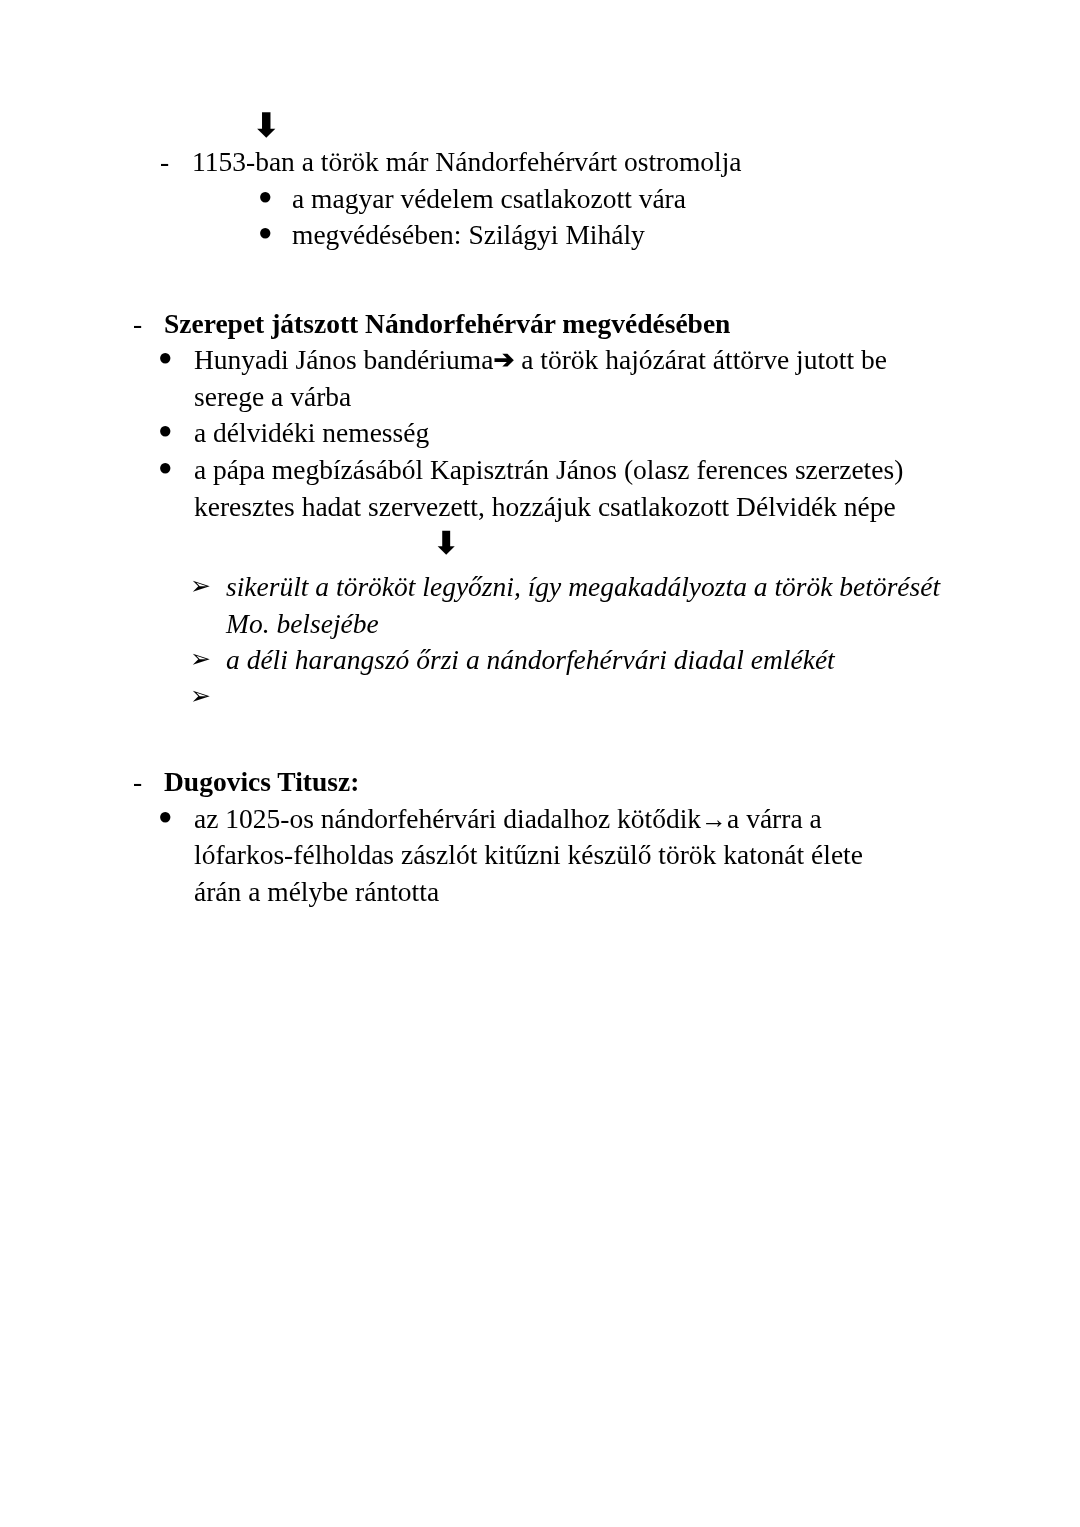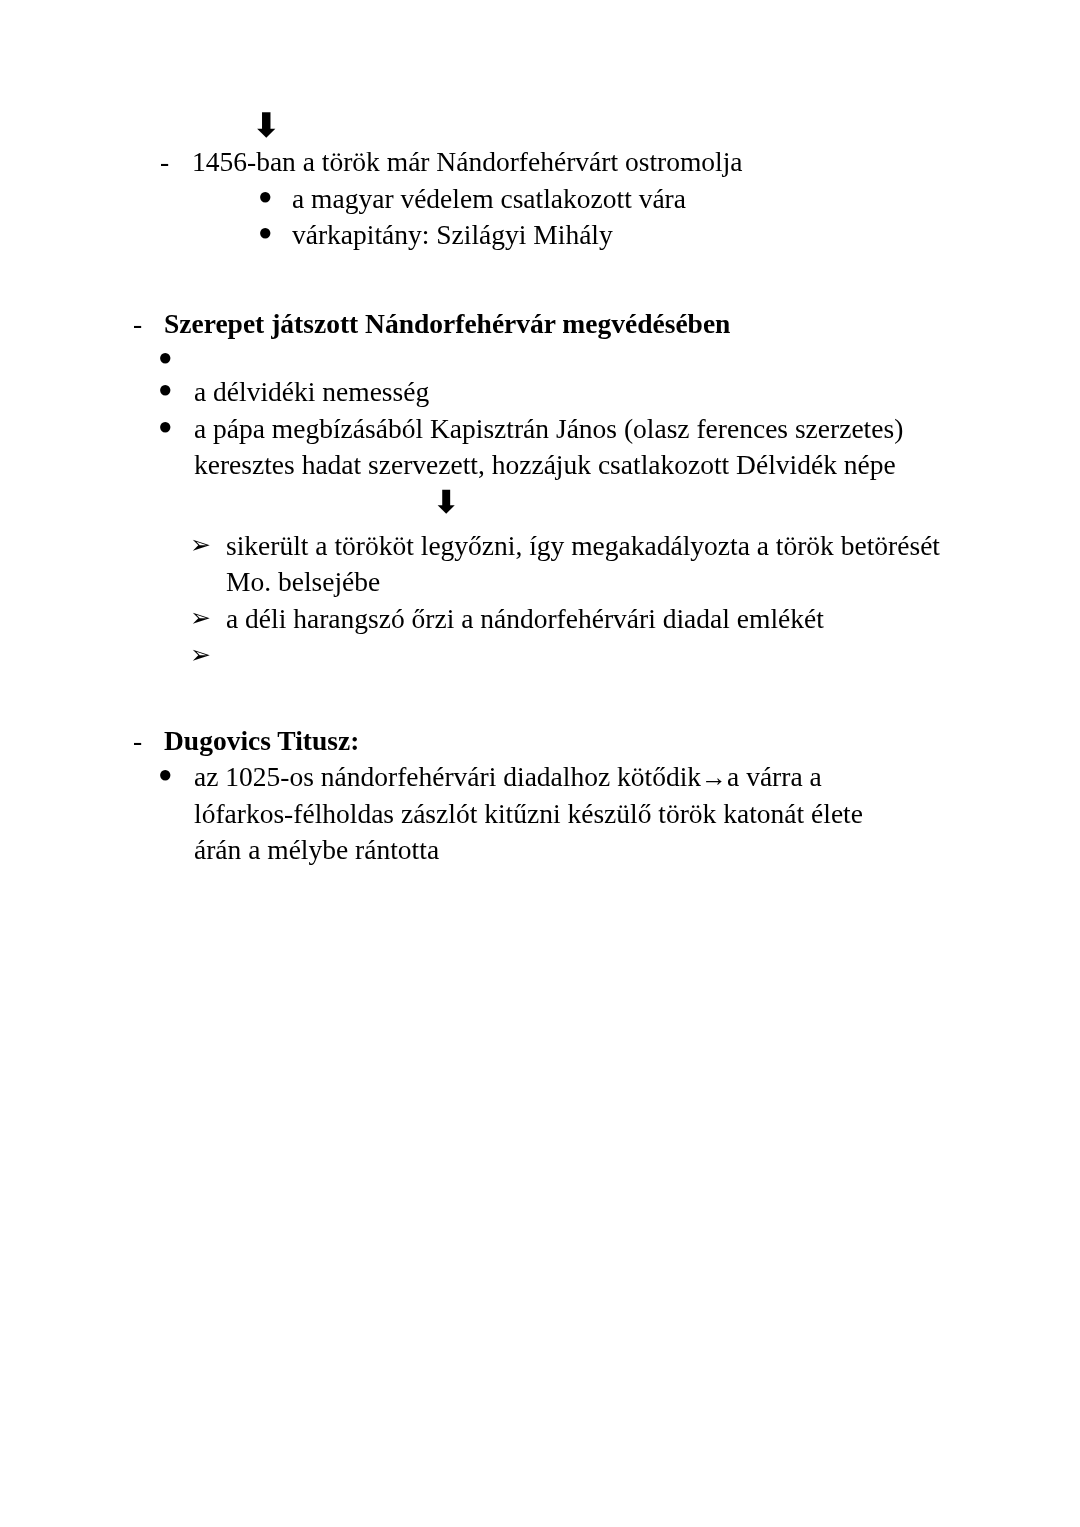--- a/index.html
+++ b/index.html
@@ -56,21 +56,21 @@
   .lvl-bullet-a > .marker { width: 34px; font-size: 24px; }
   .lvl-bullet-b { padding-left: 158px; }
   .lvl-bullet-b > .marker { width: 36px; font-size: 24px; }
 
   
   .lvl-arrowhead { padding-left: 190px; }
   .lvl-arrowhead > .marker { width: 36px; font-size: 25px; }
 
   .content-wrap-a { max-width: 740px; }
   .content-wrap-b { max-width: 762px; }
-  .content-wrap-c { max-width: 718px; }
+  .content-wrap-c { max-width: 718px; font-style: italic; }
   .content-wrap-d { max-width: 710px; }
 
   .hdr {
     font-weight: bold;
   }
   .hdr-underline {
     font-weight: bold;
     text-underline-offset: 3px;
   }
 
@@ -121,47 +121,48 @@
 
     <div class="block">
 
       <div class="downarrow-row">
         <span class="downarrow downarrow-1">⬇</span>
       </div>
       <div class="gap-lg"></div>
 
       <div class="row lvl-dash-a">
         <span class="marker">-</span>
-        <span class="content content-wrap-a">1456-ban a török már Nándorfehérvárt ostromolja</span>
+        <span class="content content-wrap-a">1153-ban a török már Nándorfehérvárt ostromolja</span>
       </div>
 
       <div class="row lvl-bullet-a">
         <span class="marker">●</span>
         <span class="content content-wrap-a">a magyar védelem csatlakozott vára</span>
       </div>
 
       <div class="row lvl-bullet-a">
         <span class="marker">●</span>
-        <span class="content content-wrap-a">várkapitány: Szilágyi Mihály</span>
+        <span class="content content-wrap-a">megvédésében: Szilágyi Mihály</span>
       </div>
     </div>
 
     <div class="gap-xl"></div>
 
     <div class="block">
 
       <div class="row lvl-dash-b">
         <span class="marker">-</span>
         <span class="content content-wrap-b">
           <span class="hdr-underline">Szerepet játszott Nándorfehérvár megvédésében</span>
         </span>
       </div>
 
       <div class="row lvl-bullet-b">
         <span class="marker">●</span>
+        <span class="content content-wrap-b"><span>Hunyadi János bandériuma</span><span class="arrow-right-bold">➔</span><span> a török hajózárat áttörve jutott be serege a várba</span></span>
       </div>
 
       <div class="row lvl-bullet-b">
         <span class="marker">●</span>
         <span class="content content-wrap-b">a délvidéki nemesség</span>
       </div>
 
       <div class="row lvl-bullet-b">
         <span class="marker">●</span>
         <span class="content content-wrap-b">a pápa megbízásából Kapisztrán János (olasz ferences szerzetes) keresztes hadat szervezett, hozzájuk csatlakozott Délvidék népe</span>

